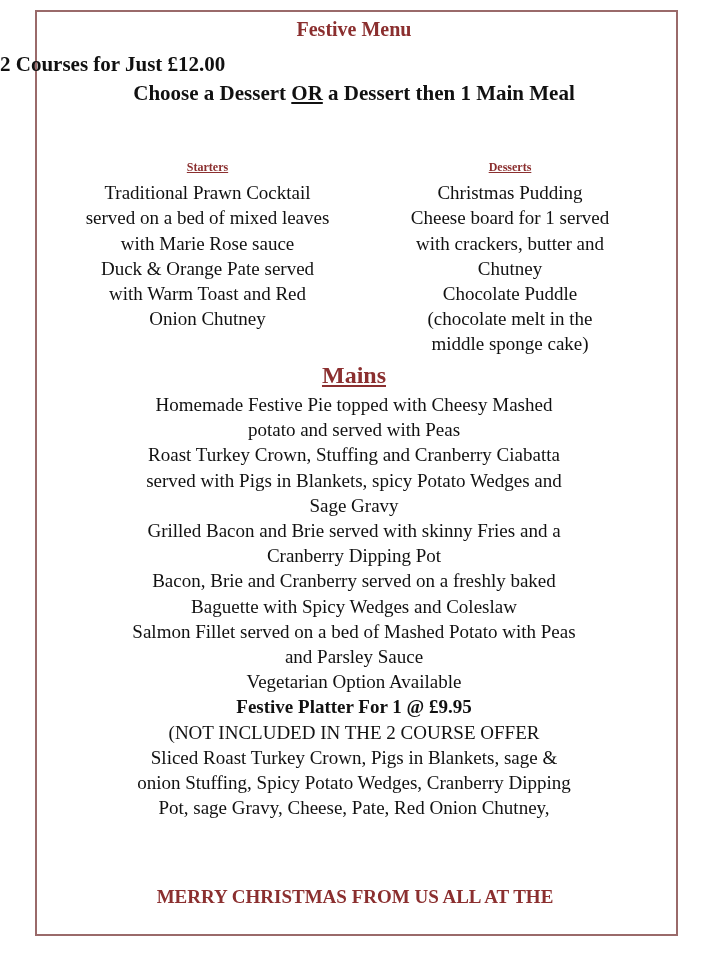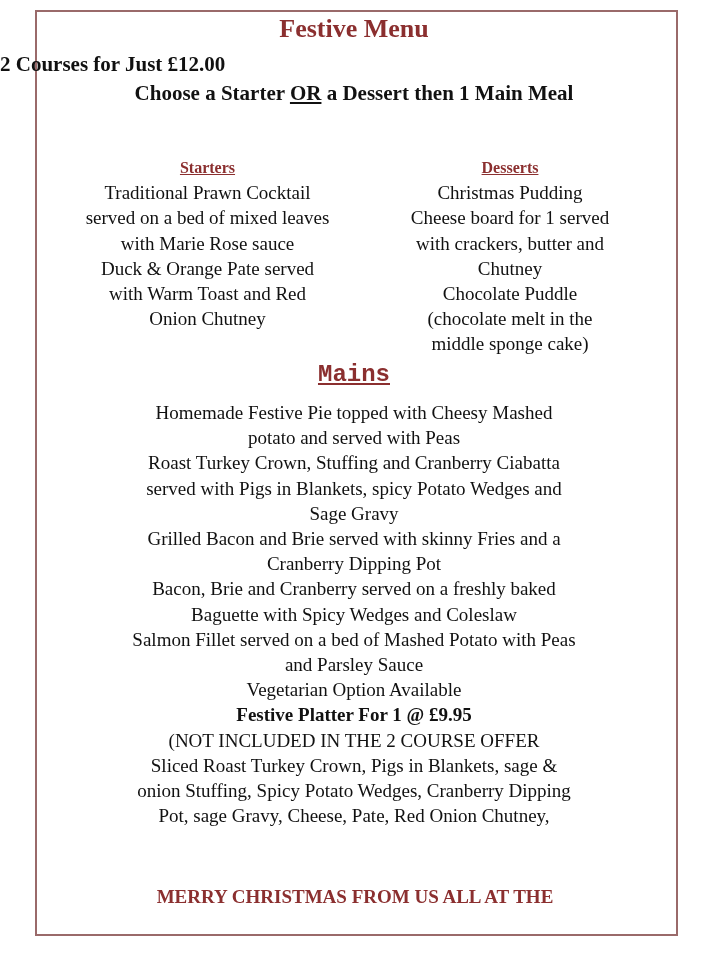--- a/index.html
+++ b/index.html
@@ -1,47 +1,47 @@
 <!DOCTYPE html>
 <html><head>
 <meta charset="utf-8">
 <style>
   html, body { margin: 0; padding: 0; background: #ffffff; }
   body { width: 708px; height: 960px; position: relative; overflow: hidden;
          font-family: "Liberation Serif", "DejaVu Serif", serif; color: #111111; }
   .frame { position: absolute; left: 35px; top: 10px; width: 643px; height: 926px;
            border: 2px solid #9a6a6a; box-sizing: border-box; }
   .title { position: absolute; left: 0; right: 0; top: 14px; text-align: center;
-           font-size: 26px; font-weight: bold; color: #8b2f2f; line-height: 30px; }
+           font-size: 20px; font-weight: bold; color: #8b2f2f; line-height: 30px; }
   .sub1 { position: absolute; left: 0; right: 0; top: 51px; text-align: left;
           font-size: 21px; font-weight: bold; line-height: 26px; }
   .sub2 { position: absolute; left: 0; right: 0; top: 80px; text-align: center;
           font-size: 21px; font-weight: bold; line-height: 26px; }
   .sub2 u { text-decoration: underline; }
   .col { position: absolute; top: 155px; text-align: center; font-size: 19px; line-height: 25.2px; }
   .col.starters { left: 55px; width: 305px; }
   .col.desserts { left: 375px; width: 270px; }
-  .heading { color: #8b2f2f; font-weight: bold; text-decoration: underline; font-size: 16px; }
+  .heading { color: #8b2f2f; font-weight: bold; text-decoration: underline; font-size: 12px; }
   .mains-heading { position: absolute; left: 0; right: 0; top: 361px; text-align: center;
-                   color: #8b2f2f; font-weight: bold; text-decoration: underline; font-size: 24px; line-height: 28px; font-family: Liberation Mono, monospace; }
+                   color: #8b2f2f; font-weight: bold; text-decoration: underline; font-size: 24px; line-height: 28px; }
   .mains { position: absolute; left: 60px; width: 588px; top: 392px; text-align: center;
-           font-size: 19px; line-height: 25.2px; margin-top: 8px; }
+           font-size: 19px; line-height: 25.2px; }
   .line { display: block; }
   .bold { font-weight: bold; }
   .footer { position: absolute; left: 55px; width: 600px; top: 883px; text-align: center;
             color: #8b2f2f; font-weight: bold; font-size: 19px; line-height: 27px; }
 </style>
 </head>
 <body>
 
 <div class="frame"></div>
 
 <div class="title">Festive Menu</div>
 <div class="sub1">2 Courses for Just £12.00</div>
-<div class="sub2"><span>Choose a Starter </span><u>OR</u><span> a Dessert then 1 Main Meal</span></div>
+<div class="sub2"><span>Choose a Dessert </span><u>OR</u><span> a Dessert then 1 Main Meal</span></div>
 
 <div class="col starters">
   <span class="line heading">Starters</span>
   <span class="line">Traditional Prawn Cocktail</span>
   <span class="line">served on a bed of mixed leaves</span>
   <span class="line">with Marie Rose sauce</span>
   <span class="line">Duck &amp; Orange Pate served</span>
   <span class="line">with Warm Toast and Red</span>
   <span class="line">Onion Chutney</span>
 </div>

